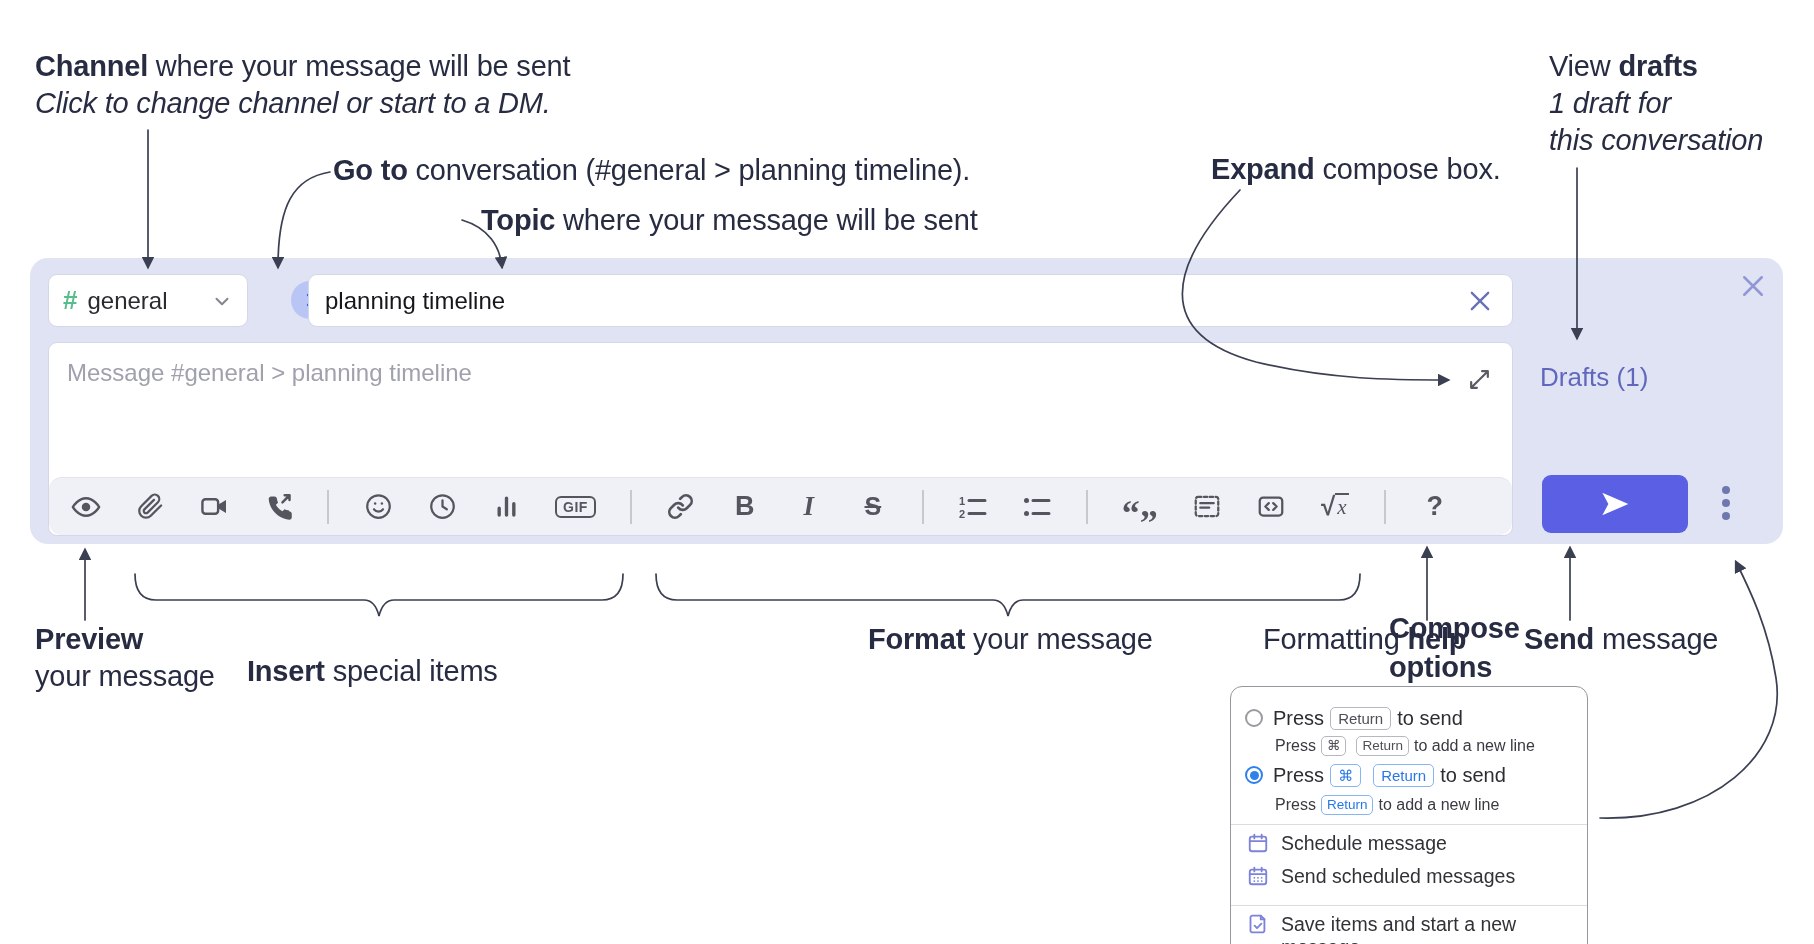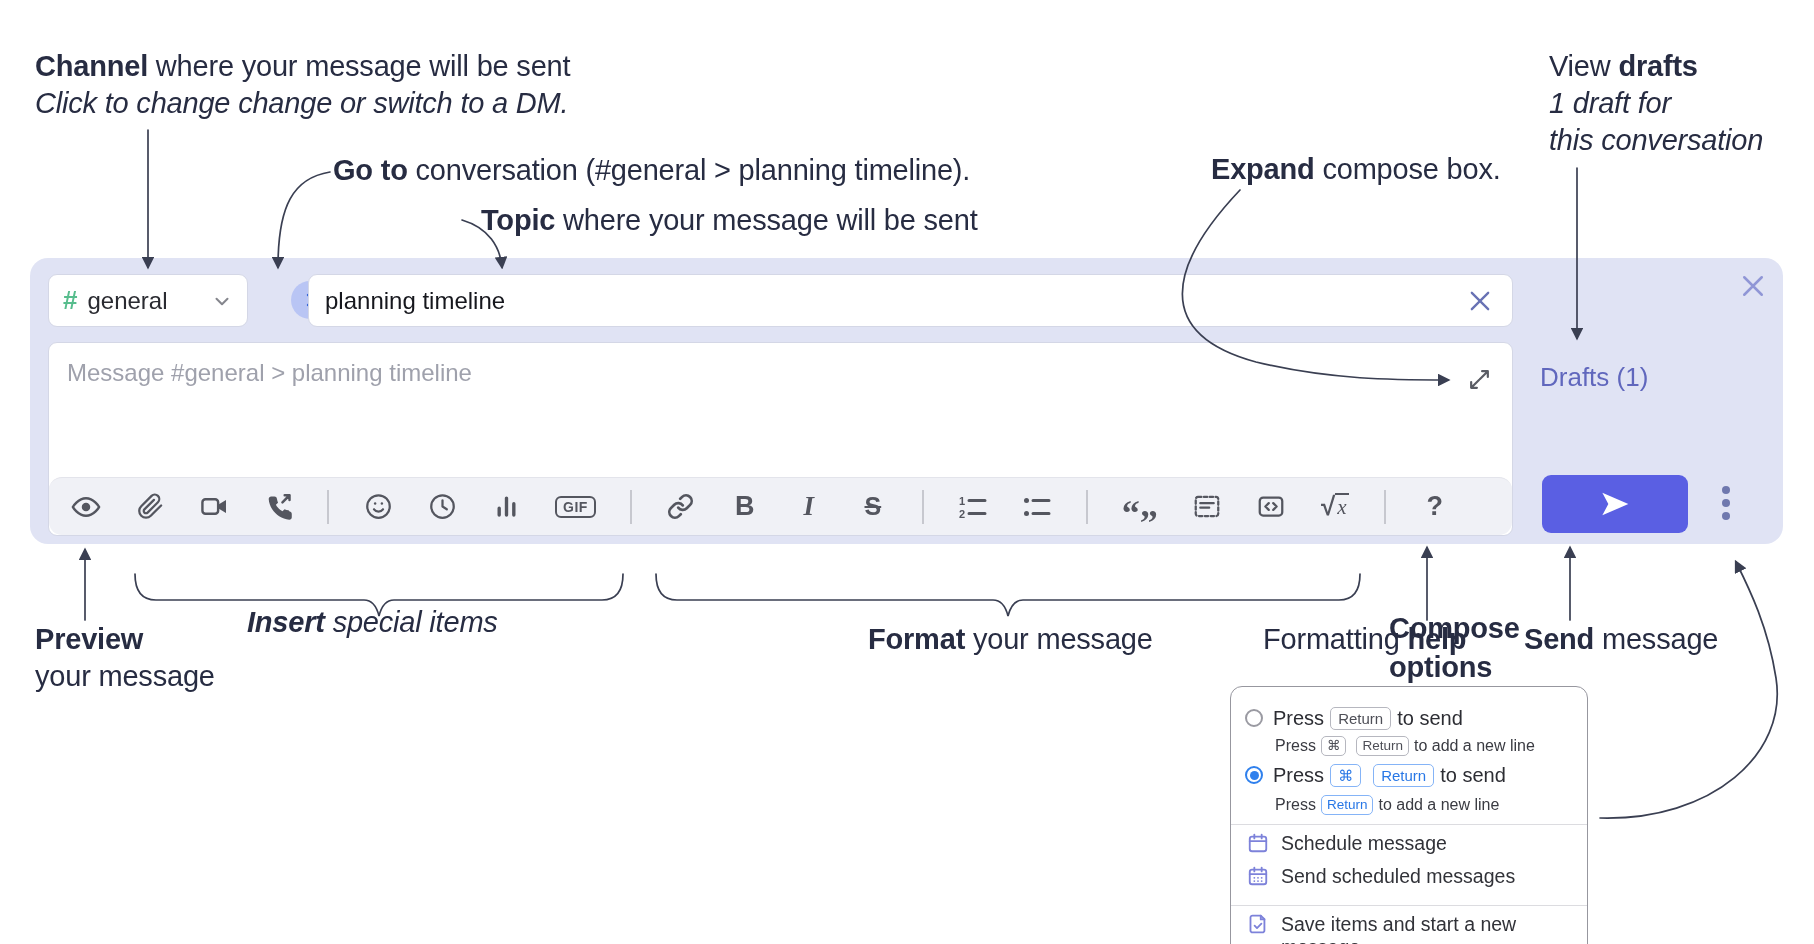--- a/index.html
+++ b/index.html
@@ -78,21 +78,21 @@
   
   .overlay { position:absolute; left:0; top:0; width:1814px; height:944px; pointer-events:none; }
 </style>
 </head>
 <body>
 
 <div class="page">
 
   <div class="note" style="left:35px; top:20px;">
     <div><b>Channel</b><span> where your message will be sent</span></div>
-    <div class="it">Click to change change or switch to a DM.</div>
+    <div class="it">Click to change channel or start to a DM.</div>
   </div>
 
   <div class="note" style="left:333px; top:124px;">
     <b>Go to</b><span> conversation (#general &gt; planning timeline).</span>
   </div>
 
   <div class="note" style="left:481px; top:174px;">
     <b>Topic</b><span> where your message will be sent</span>
   </div>
 
@@ -104,21 +104,21 @@
     <div><span>View </span><b>drafts</b></div>
     <div class="it">1 draft for</div>
     <div class="it">this conversation</div>
   </div>
 
   <div class="note" style="left:35px; top:593px;">
     <div><b>Preview</b></div>
     <div>your message</div>
   </div>
 
-  <div class="note" style="left:247px; top:576px;font-style:italic;">
+  <div class="note" style="left:247px; top:625px;">
     <b>Insert</b><span> special items</span>
   </div>
 
   <div class="note" style="left:868px; top:593px;">
     <b>Format</b><span> your message</span>
   </div>
 
   <div class="note" style="left:1263px; top:593px;">
     <span>Formatting </span><b>help</b>
   </div>

